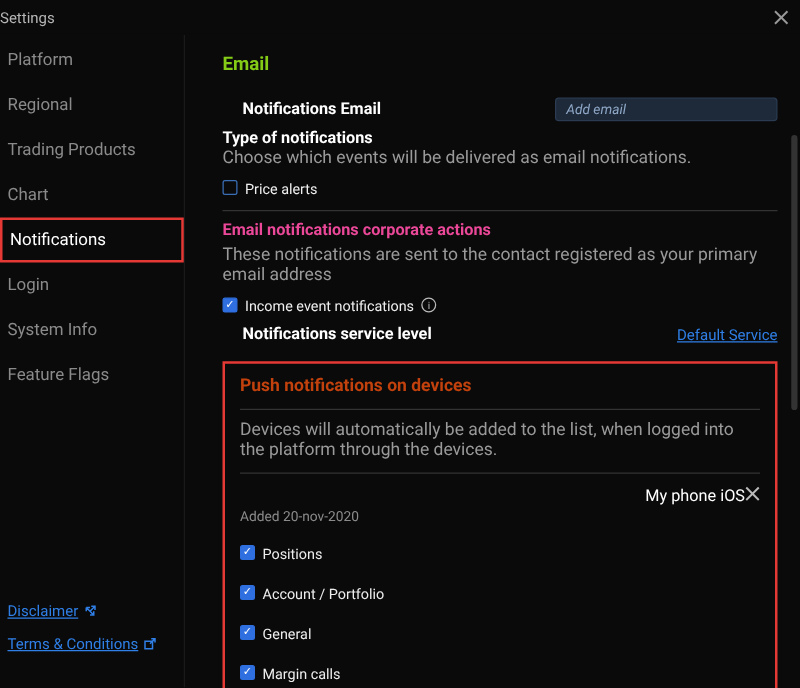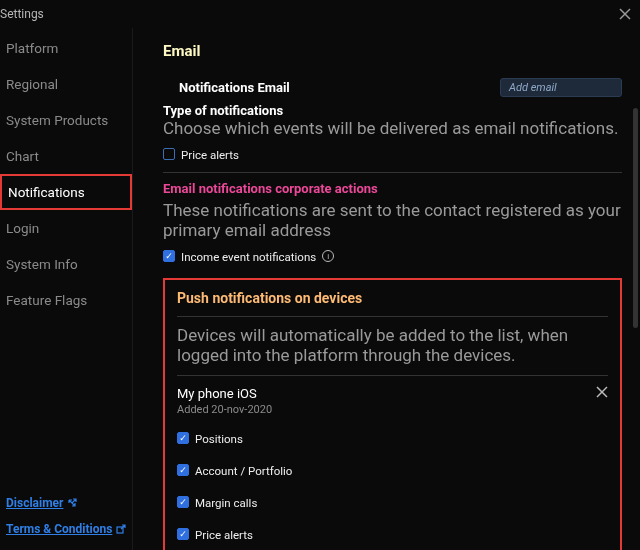--- a/index.html
+++ b/index.html
@@ -1,44 +1,44 @@
 <!DOCTYPE html>
 <html><head>
 <meta charset="utf-8">
 <style>
   * { box-sizing: border-box; margin: 0; padding: 0; }
   html, body { width: 640px; height: 550px; font-family: -apple-system, Segoe UI, Roboto, Arial, sans-serif; background: #0a0a0a; color: #d4d4d4; overflow: hidden; }
   .titlebar { height: 28px; display: flex; align-items: center; justify-content: flex-start; position: relative; background: #0a0a0a; border-bottom: 1px solid #0a0a0a; }
   .titlebar .title { font-size: 12px; color: #b5b5b5; }
   .titlebar .close { position: absolute; right: 6px; top: 5px; width: 18px; height: 18px; display: flex; align-items: center; justify-content: center; color: #999; cursor: pointer; }
   .main { display: flex; height: calc(550px - 28px); }
-  .sidebar { width: 133px; border-right: 1px solid #1a1a1a; padding-top: 2px; position: relative; }
+  .sidebar { width: 148px; border-right: 1px solid #1a1a1a; padding-top: 2px; position: relative; }
   .sidebar-item { padding: 10px 6px; font-size: 13.5px; color: #8a8a8a; cursor: pointer; }
   .sidebar-item.active { color: #ffffff; }
   .sidebar-item.red-box { border: 2px solid #e53935; padding: 8px 6px; }
-  .sidebar-bottom { position: absolute; bottom: 2px; left: 6px; font-weight: bold; }
+  .sidebar-bottom { position: absolute; bottom: 16px; left: 6px; }
   .bottom-link { font-size: 12px; color: #2f7fe6; text-decoration: underline; cursor: pointer; margin-bottom: 12px; display: flex; align-items: center; gap: 4px; }
   .ext-icon { width: 10px; height: 10px; }
 
   .content { flex: 1; overflow-y: auto; padding: 14px 18px 10px 30px; position: relative; }
-  .content h2 { font-size: 15px; color: #fef9c3; font-weight: 700; margin-bottom: 18px; }
+  .content h2 { font-size: 15px; color: #84cc16; font-weight: 700; margin-bottom: 18px; }
   .row { display: flex; align-items: center; justify-content: space-between; margin-bottom: 6px; padding-left: 16px; }
   .label-bold { font-size: 13px; color: #fff; font-weight: 700; }
-  .add-email { background: #1e2a3a; border: 1px solid #2a3b52; border-radius: 3px; font-size: 11px; font-style: italic; color: #8fa8c7; padding: 2px 8px; width: 122px; text-align: left; }
-  .desc { font-size: 17px; color: #9a9a9a; margin-bottom: 10px; }
+  .add-email { background: #1e2a3a; border: 1px solid #2a3b52; border-radius: 3px; font-size: 11px; font-style: italic; color: #8fa8c7; padding: 2px 8px; width: 178px; text-align: left; }
+  .desc { font-size: 14px; color: #9a9a9a; margin-bottom: 10px; }
   .check-row { display: flex; gap: 6px; margin: 6px 0; font-size: 11.5px; color: #eee; }
   .sep { border: none; border-top: 1px solid #333; margin: 10px 0 8px 0; }
   .sub-bold { font-size: 13px; color: #ec4899; font-weight: 700; margin-bottom: 4px; }
   .link-blue { color: #2f7fe6; text-decoration: underline; font-size: 12px; cursor: pointer; }
   .info-icon { width: 12px; height: 12px; border: 1px solid #bbb; border-radius: 50%; display: inline-flex; align-items: center; justify-content: center; font-size: 8px; color: #bbb; }
 
   .push-box { border: 2px solid #e53935; padding: 10px 12px 14px 12px; margin-top: 14px; }
-  .push-title { font-size: 14px; color: #fdba74; font-weight: 700; margin-bottom: 8px; }
+  .push-title { font-size: 14px; color: #c2410c; font-weight: 700; margin-bottom: 8px; }
   .device { margin-top: 10px; }
-  .device-head { display: flex; justify-content: space-between; align-items: center; }
+  .device-head { display: flex; justify-content: flex-end; align-items: center; }
   .device-name { font-size: 13px; color: #fff; }
   .device-added { font-size: 11px; color: #8b8b8b; margin-top: 2px; }
   .device-x { color: #999; cursor: pointer; font-size: 13px; }
   .grid { display: grid; grid-template-columns: 1fr; gap: 6px 20px; margin-top: 10px; }
 
   .cbx { width: 12px; height: 12px; border: 1px solid #3a6fb7; border-radius: 2px; display: inline-flex; align-items: center; justify-content: center; background: transparent; flex-shrink: 0; }
   .cbx.checked { background: #2f6fe0; border-color: #2f6fe0; }
   .cbx.checked::after { content: "✓"; font-size: 9px; color: #fff; line-height: 1; }
 
   .x-svg { width: 12px; height: 12px; }
@@ -54,21 +54,21 @@
         <line x1="1" y1="1" x2="11" y2="11" stroke="#999" stroke-width="1.5"></line>
         <line x1="11" y1="1" x2="1" y2="11" stroke="#999" stroke-width="1.5"></line>
       </svg>
   </span>
 </div>
 
 <div class="main">
   <div class="sidebar">
     <div class="sidebar-item">Platform</div>
     <div class="sidebar-item">Regional</div>
-    <div class="sidebar-item">System Products</div>
+    <div class="sidebar-item">Trading Products</div>
     <div class="sidebar-item">Chart</div>
     <div class="sidebar-item active red-box">Notifications</div>
     <div class="sidebar-item">Login</div>
     <div class="sidebar-item">System Info</div>
     <div class="sidebar-item">Feature Flags</div>
 
     <div class="sidebar-bottom">
       <div class="bottom-link">
         <span>Disclaimer</span>
         <svg class="ext-icon" viewBox="0 0 10 10">
@@ -107,20 +107,24 @@
 
     <div class="sub-bold">Email notifications corporate actions</div>
     <div class="desc">These notifications are sent to the contact registered as your primary email address</div>
 
     <div class="check-row">
       <span class="cbx checked"></span>
       <span>Income event notifications</span>
       <span class="info-icon">i</span>
     </div>
 
+    <div class="row" style="margin-top:8px">
+      <span class="label-bold">Notifications service level</span>
+      <span class="link-blue">Default Service</span>
+    </div>
 
     <div class="push-box">
       <div class="push-title">Push notifications on devices</div>
       <hr class="sep">
       <div class="desc">Devices will automatically be added to the list, when logged into the platform through the devices.</div>
       <hr class="sep">
 
       <div class="device">
         <div class="device-head">
           <span class="device-name">My phone iOS</span>
@@ -137,20 +141,24 @@
           <div class="check-row">
             <span class="cbx checked"></span>
             <span>Positions</span>
           </div>
           <div class="check-row">
             <span class="cbx checked"></span>
             <span>Account / Portfolio</span>
           </div>
           <div class="check-row">
             <span class="cbx checked"></span>
+            <span>General</span>
+          </div>
+          <div class="check-row">
+            <span class="cbx checked"></span>
             <span>Margin calls</span>
           </div>
           <div class="check-row">
             <span class="cbx checked"></span>
             <span>Price alerts</span>
           </div>
           <div class="check-row">
             <span class="cbx"></span>
             <span>Security</span>
           </div>

